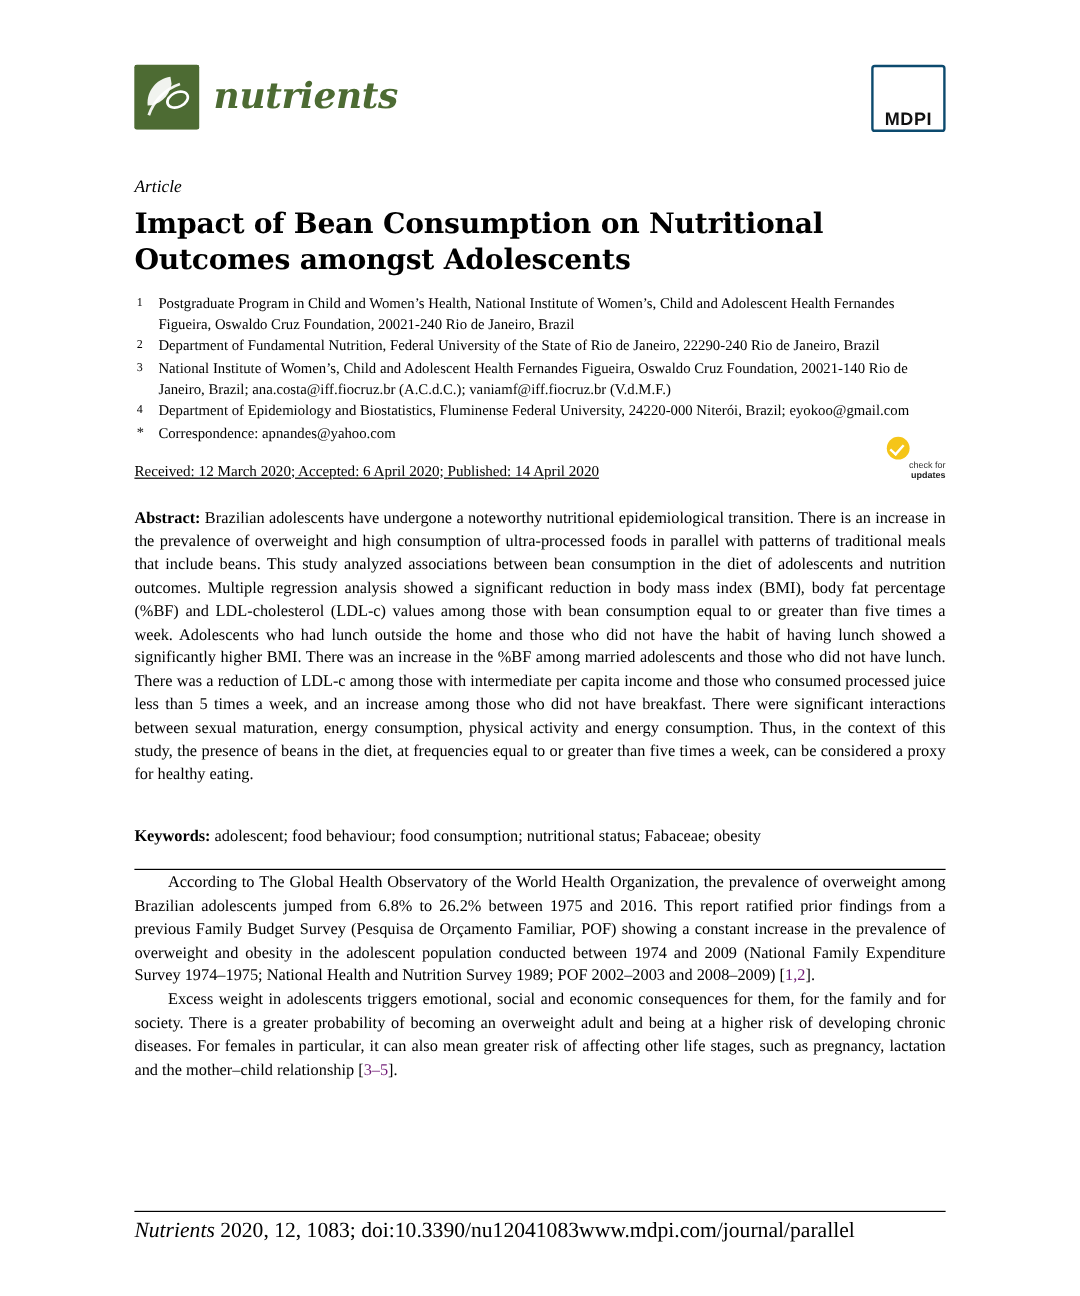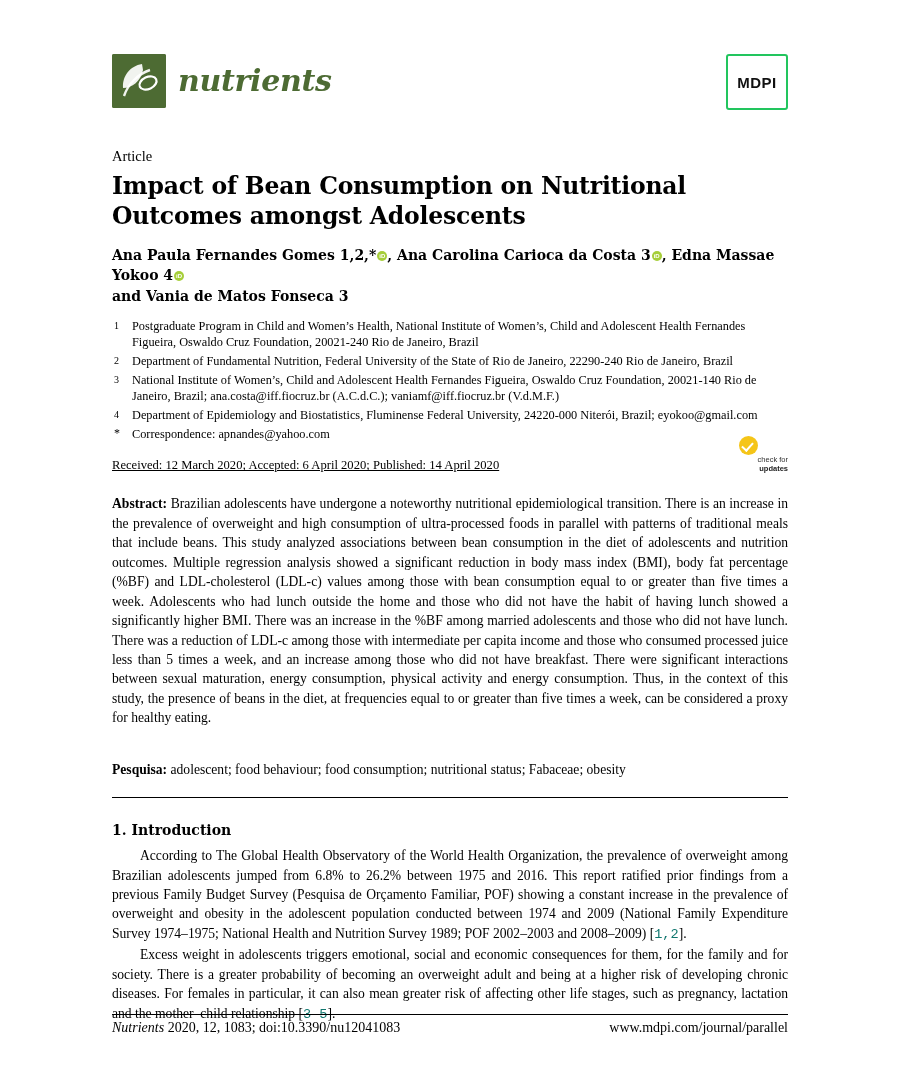--- a/index.html
+++ b/index.html
@@ -50,36 +50,37 @@
     font-style: italic;
     font-weight: bold;
     font-size: 30px;
     color: #4d6b33;
     letter-spacing: -0.3px;
     line-height: 54px;
   }
   .mdpi-logo {
     width: 58px;
     height: 52px;
-    border: 2px solid #22c55e;
+    border: 2px solid #0c4a6e;
     border-radius: 3px;
     display: flex;
-    align-items: center;
+    align-items: flex-end;
     justify-content: center;
   }
   .mdpi-logo-text {
     font-family: "Liberation Sans", sans-serif;
     font-size: 15px;
     font-weight: bold;
     letter-spacing: 0.5px;
     color: #111;
   }
 
   
   .article-type {
+    font-style: italic;
     font-size: 14.5px;
     margin-top: 30px;
     margin-bottom: 6px;
   }
   .title {
     font-family: "DejaVu Serif", serif;
     font-size: 23.5px;
     font-weight: bold;
     line-height: 1.28;
     letter-spacing: -0.2px;
@@ -212,31 +213,30 @@
     font-weight: bold;
     margin: 24px 0 8px 0;
   }
   .body-p {
     font-size: 13.6px;
     line-height: 1.43;
     text-align: justify;
     text-indent: 28px;
     margin: 0 0 1px 0;
   }
-  .link { color: #0f766e; font-family: Liberation Mono, monospace; }
+  .link { color: #701a75; }
 
   
   .footer {
     position: absolute;
     left: 112px;
     right: 112px;
     bottom: 44px;
     display: flex;
-    justify-content: space-between;
-    font-size: 14px;
+    font-size: 18px;
     border-top: 1px solid #000;
     padding-top: 5px;
   }
   .footer i { font-style: italic; }
 </style>
 </head>
 <body>
 
 <div class="page">
 
@@ -254,24 +254,20 @@
     </div>
     <div class="mdpi-logo">
       <span class="mdpi-logo-text">MDPI</span>
     </div>
   </div>
 
   <div class="article-type">Article</div>
 
   <h1 class="title">Impact of Bean Consumption on Nutritional Outcomes amongst Adolescents</h1>
 
-  <div class="authors">
-    <span>Ana Paula Fernandes Gomes 1,2,*</span><span class="orcid"></span><span>, Ana Carolina Carioca da Costa 3</span><span class="orcid"></span><span>, Edna Massae Yokoo 4</span><span class="orcid"></span><br>
-    <span>and Vania de Matos Fonseca 3</span>
-  </div>
 
   <div class="affiliations">
     <div class="aff-row">
       <div class="aff-marker">1</div>
       <div class="aff-text">Postgraduate Program in Child and Women’s Health, National Institute of Women’s, Child and Adolescent Health Fernandes Figueira, Oswaldo Cruz Foundation, 20021-240 Rio de Janeiro, Brazil</div>
     </div>
     <div class="aff-row">
       <div class="aff-marker">2</div>
       <div class="aff-text">Department of Fundamental Nutrition, Federal University of the State of Rio de Janeiro, 22290-240 Rio de Janeiro, Brazil</div>
     </div>
@@ -296,26 +292,25 @@
       <span>check for</span><br>
       <span class="cfu-line2">updates</span>
     </div>
   </div>
 
   <div class="abstract">
     <b>Abstract:</b><span> Brazilian adolescents have undergone a noteworthy nutritional epidemiological transition. There is an increase in the prevalence of overweight and high consumption of ultra-processed foods in parallel with patterns of traditional meals that include beans. This study analyzed associations between bean consumption in the diet of adolescents and nutrition outcomes. Multiple regression analysis showed a significant reduction in body mass index (BMI), body fat percentage (%BF) and LDL-cholesterol (LDL-c) values among those with bean consumption equal to or greater than five times a week. Adolescents who had lunch outside the home and those who did not have the habit of having lunch showed a significantly higher BMI. There was an increase in the %BF among married adolescents and those who did not have lunch. There was a reduction of LDL-c among those with intermediate per capita income and those who consumed processed juice less than 5 times a week, and an increase among those who did not have breakfast. There were significant interactions between sexual maturation, energy consumption, physical activity and energy consumption. Thus, in the context of this study, the presence of beans in the diet, at frequencies equal to or greater than five times a week, can be considered a proxy for healthy eating.</span>
   </div>
 
   <div class="keywords">
-    <b>Pesquisa:</b><span> adolescent; food behaviour; food consumption; nutritional status; Fabaceae; obesity</span>
+    <b>Keywords:</b><span> adolescent; food behaviour; food consumption; nutritional status; Fabaceae; obesity</span>
   </div>
 
   <hr class="rule">
 
-  <div class="section-head">1. Introduction</div>
 
   <p class="body-p">
     <span>According to The Global Health Observatory of the World Health Organization, the prevalence of overweight among Brazilian adolescents jumped from 6.8% to 26.2% between 1975 and 2016. This report ratified prior findings from a previous Family Budget Survey (Pesquisa de Orçamento Familiar, POF) showing a constant increase in the prevalence of overweight and obesity in the adolescent population conducted between 1974 and 2009 (National Family Expenditure Survey 1974–1975; National Health and Nutrition Survey 1989; POF 2002–2003 and 2008–2009) [</span><span class="link">1,2</span><span>].</span>
   </p>
 
   <p class="body-p">
     <span>Excess weight in adolescents triggers emotional, social and economic consequences for them, for the family and for society. There is a greater probability of becoming an overweight adult and being at a higher risk of developing chronic diseases. For females in particular, it can also mean greater risk of affecting other life stages, such as pregnancy, lactation and the mother–child relationship [</span><span class="link">3–5</span><span>].</span>
   </p>
 
 

